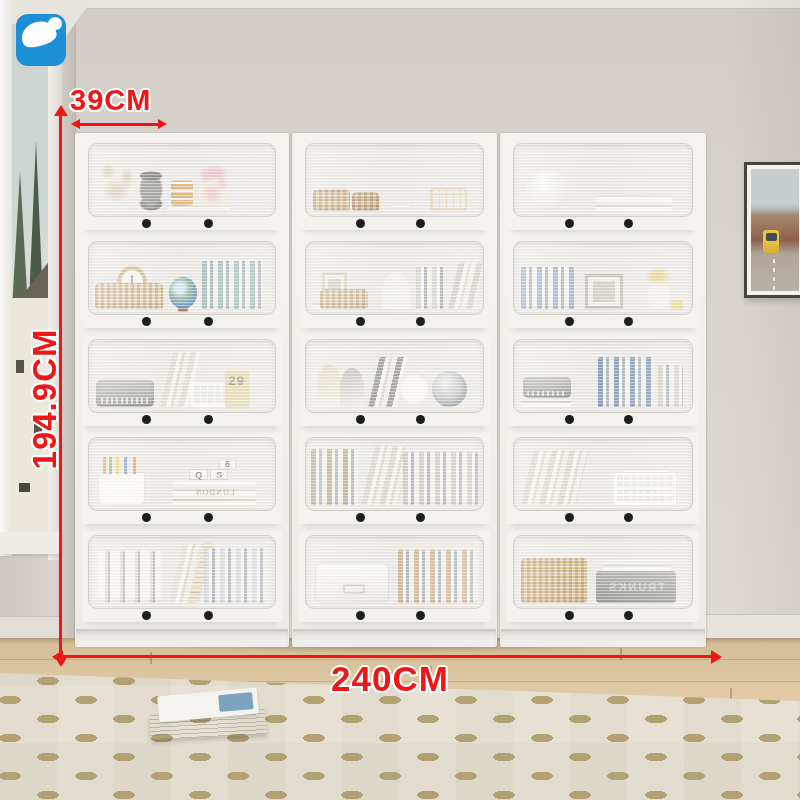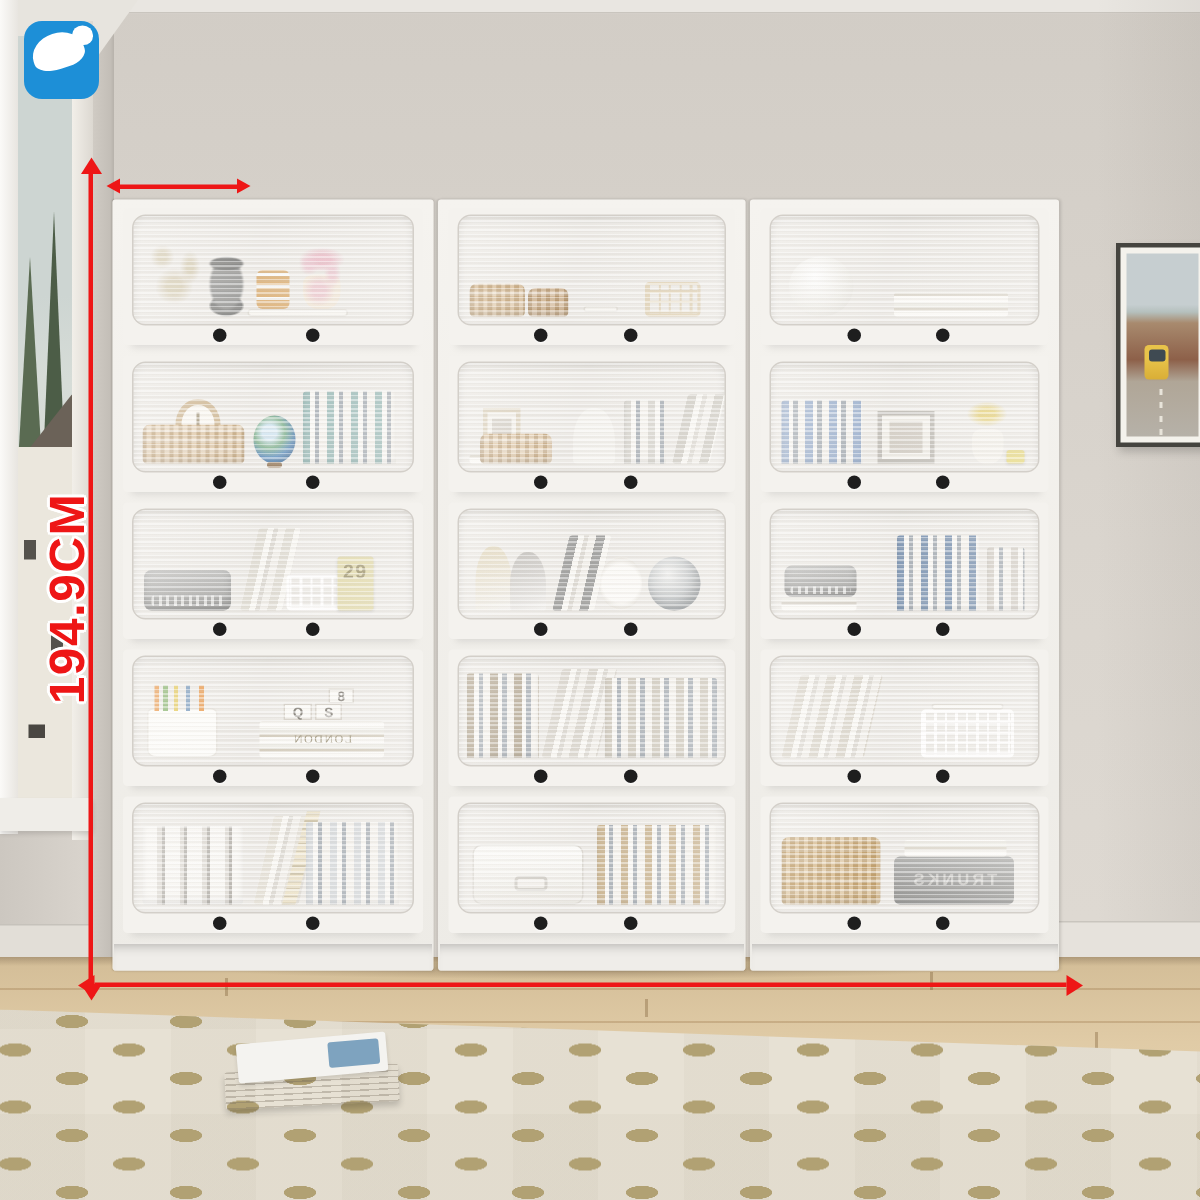--- a/index.html
+++ b/index.html
@@ -452,17 +452,19 @@
           </div>
           <div class="knob k1"></div>
           <div class="knob k2"></div>
         </div>
         <div class="plinth"></div>
       </div>
     </div>
 
   <div class="logo-icon"></div>
 
+  <div class="dim-label lbl-depth">39CM</div>
   <div class="deptharrow"></div>
   <div class="vline"></div>
   <div class="dim-label lbl-height">194.9CM</div>
   <div class="hline"></div>
+  <div class="dim-label lbl-width">240CM</div>
 </div>
 
 </body></html>

